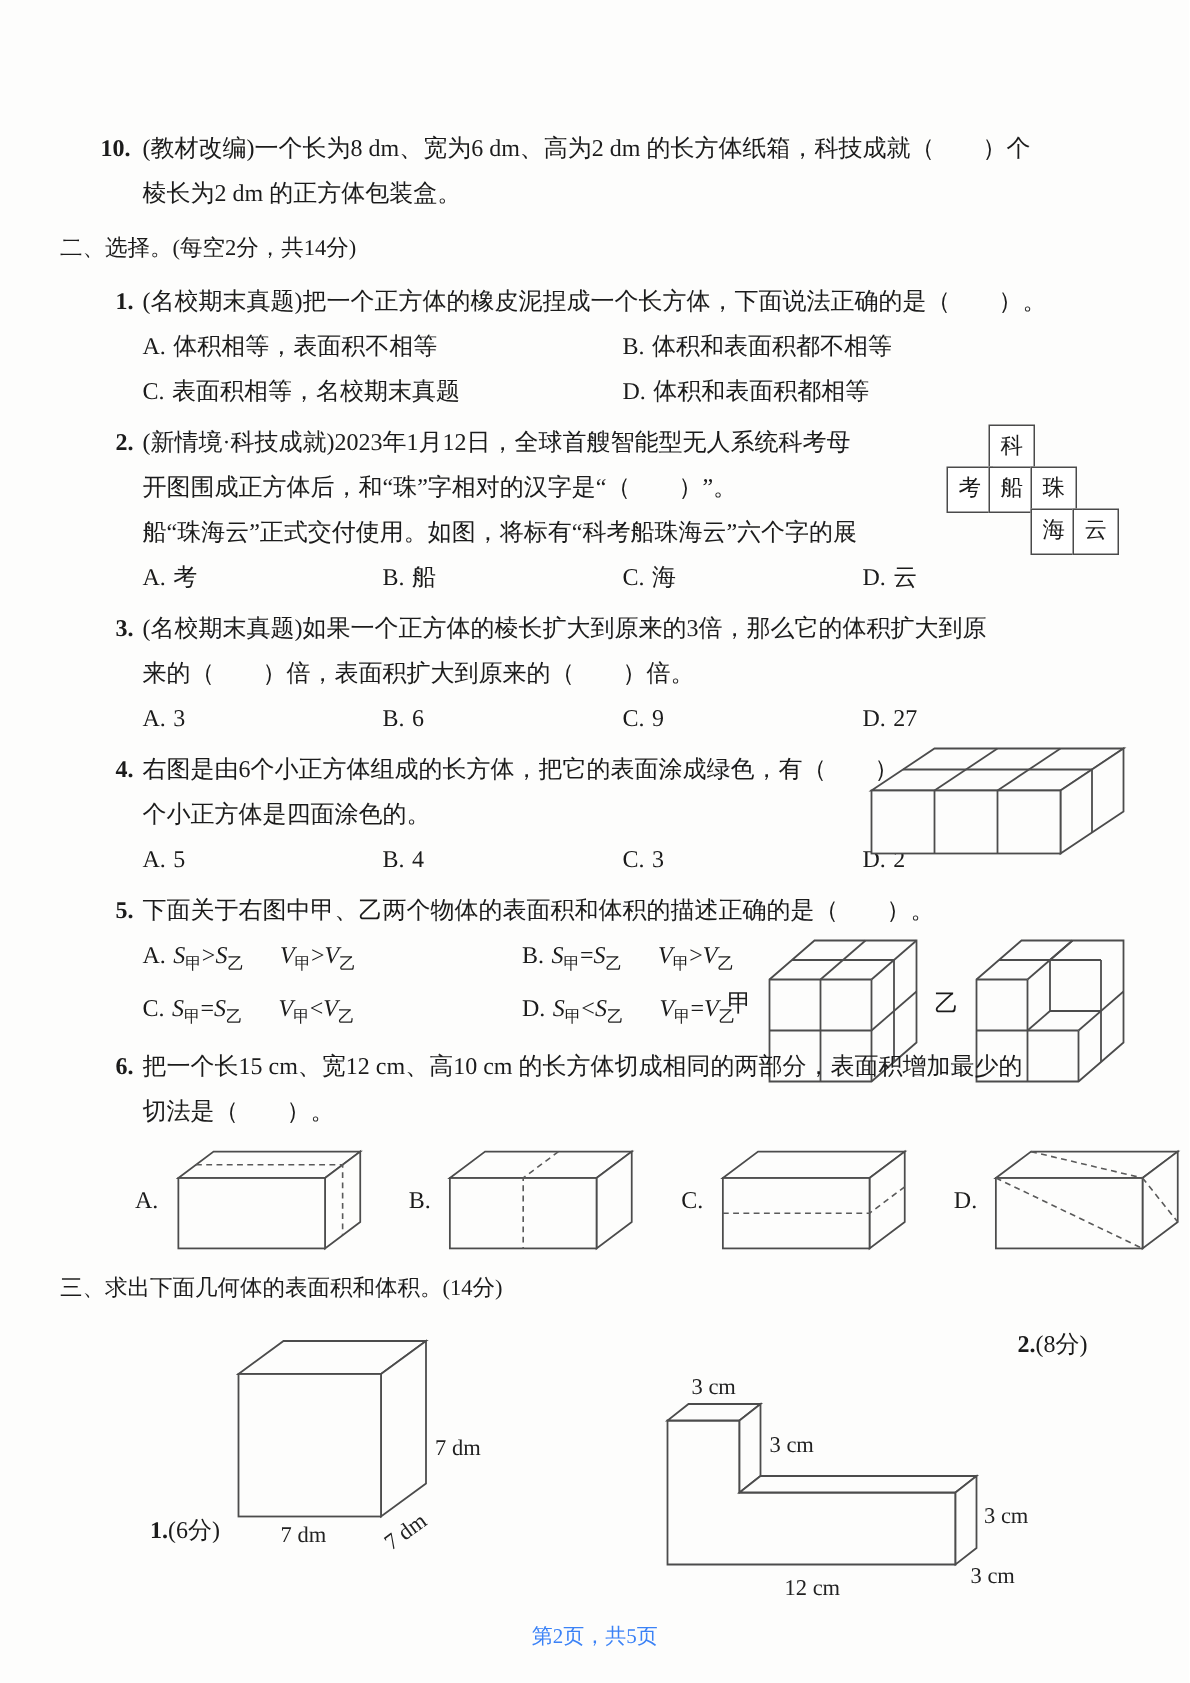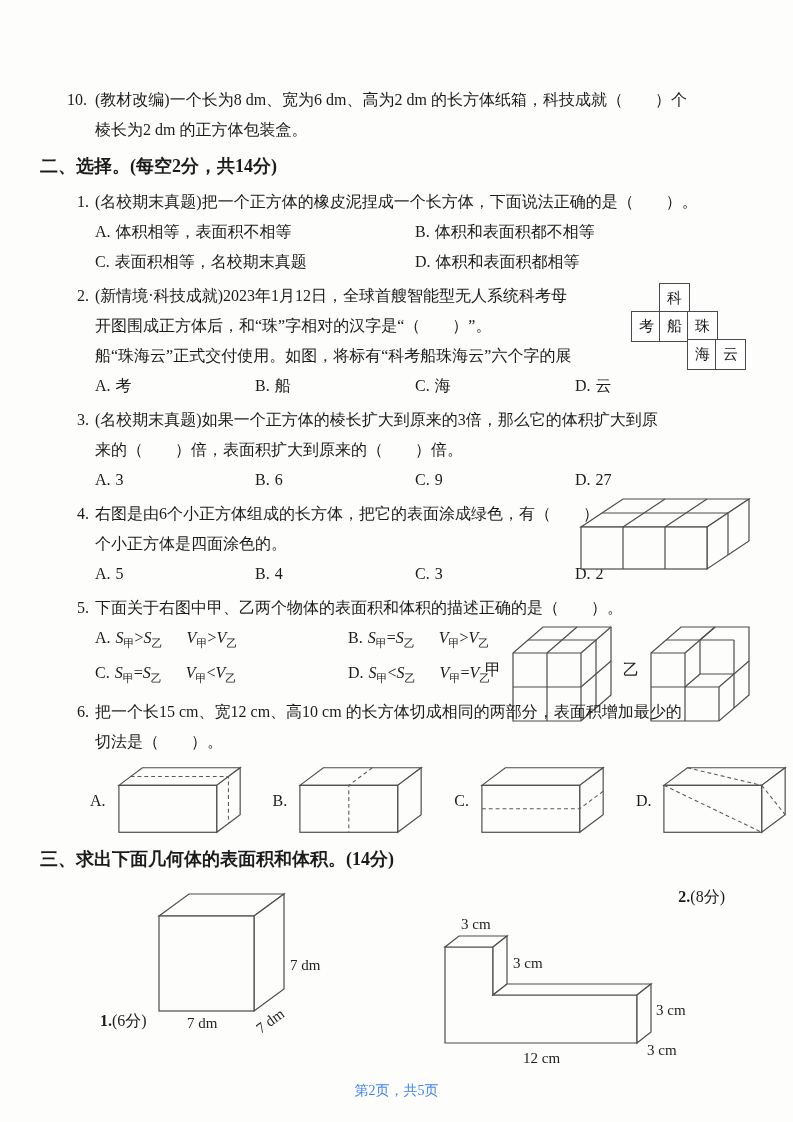--- a/index.html
+++ b/index.html
@@ -3,23 +3,23 @@
 <meta charset="utf-8">
 <style>
   html,body { margin:0; padding:0; background:#ffffff; }
   .page {
     position:relative; width:793px; height:1122px; margin:0 auto;
     background:#fdfdfc; color:#1b1b1b;
     font-family:"Liberation Serif","DejaVu Serif",serif;
     font-size:16px; overflow:hidden;
   }
   .content { position:absolute; top:85px; left:0; right:0; }
-  .sec-title { margin:6px 0 6px 40px; font-weight:bold; font-size:18px; line-height:30px; }
+  .sec-title { margin:6px 0 6px 40px; font-weight:normal; font-size:15px; line-height:30px; }
   .q { position:relative; margin:0 28px 4px 95px; line-height:30px; }
-  .qnum { position:absolute; left:-18px; top:0; font-weight:normal; }
+  .qnum { position:absolute; left:-18px; top:0; font-weight:bold; }
   .qnum-wide { left:-28px; }
   .qline { white-space:nowrap; }
   .opts { display:flex; flex-wrap:wrap; }
   .opt { display:flex; align-items:baseline; }
   .opts2 .opt { width:320px; }
   .opts4 .opt { width:160px; }
   .opts5 .opt { width:253px; }
   .olabel { margin-right:5px; }
   .formula { margin-right:24px; white-space:nowrap; }
   .formula i { font-style:italic; }

